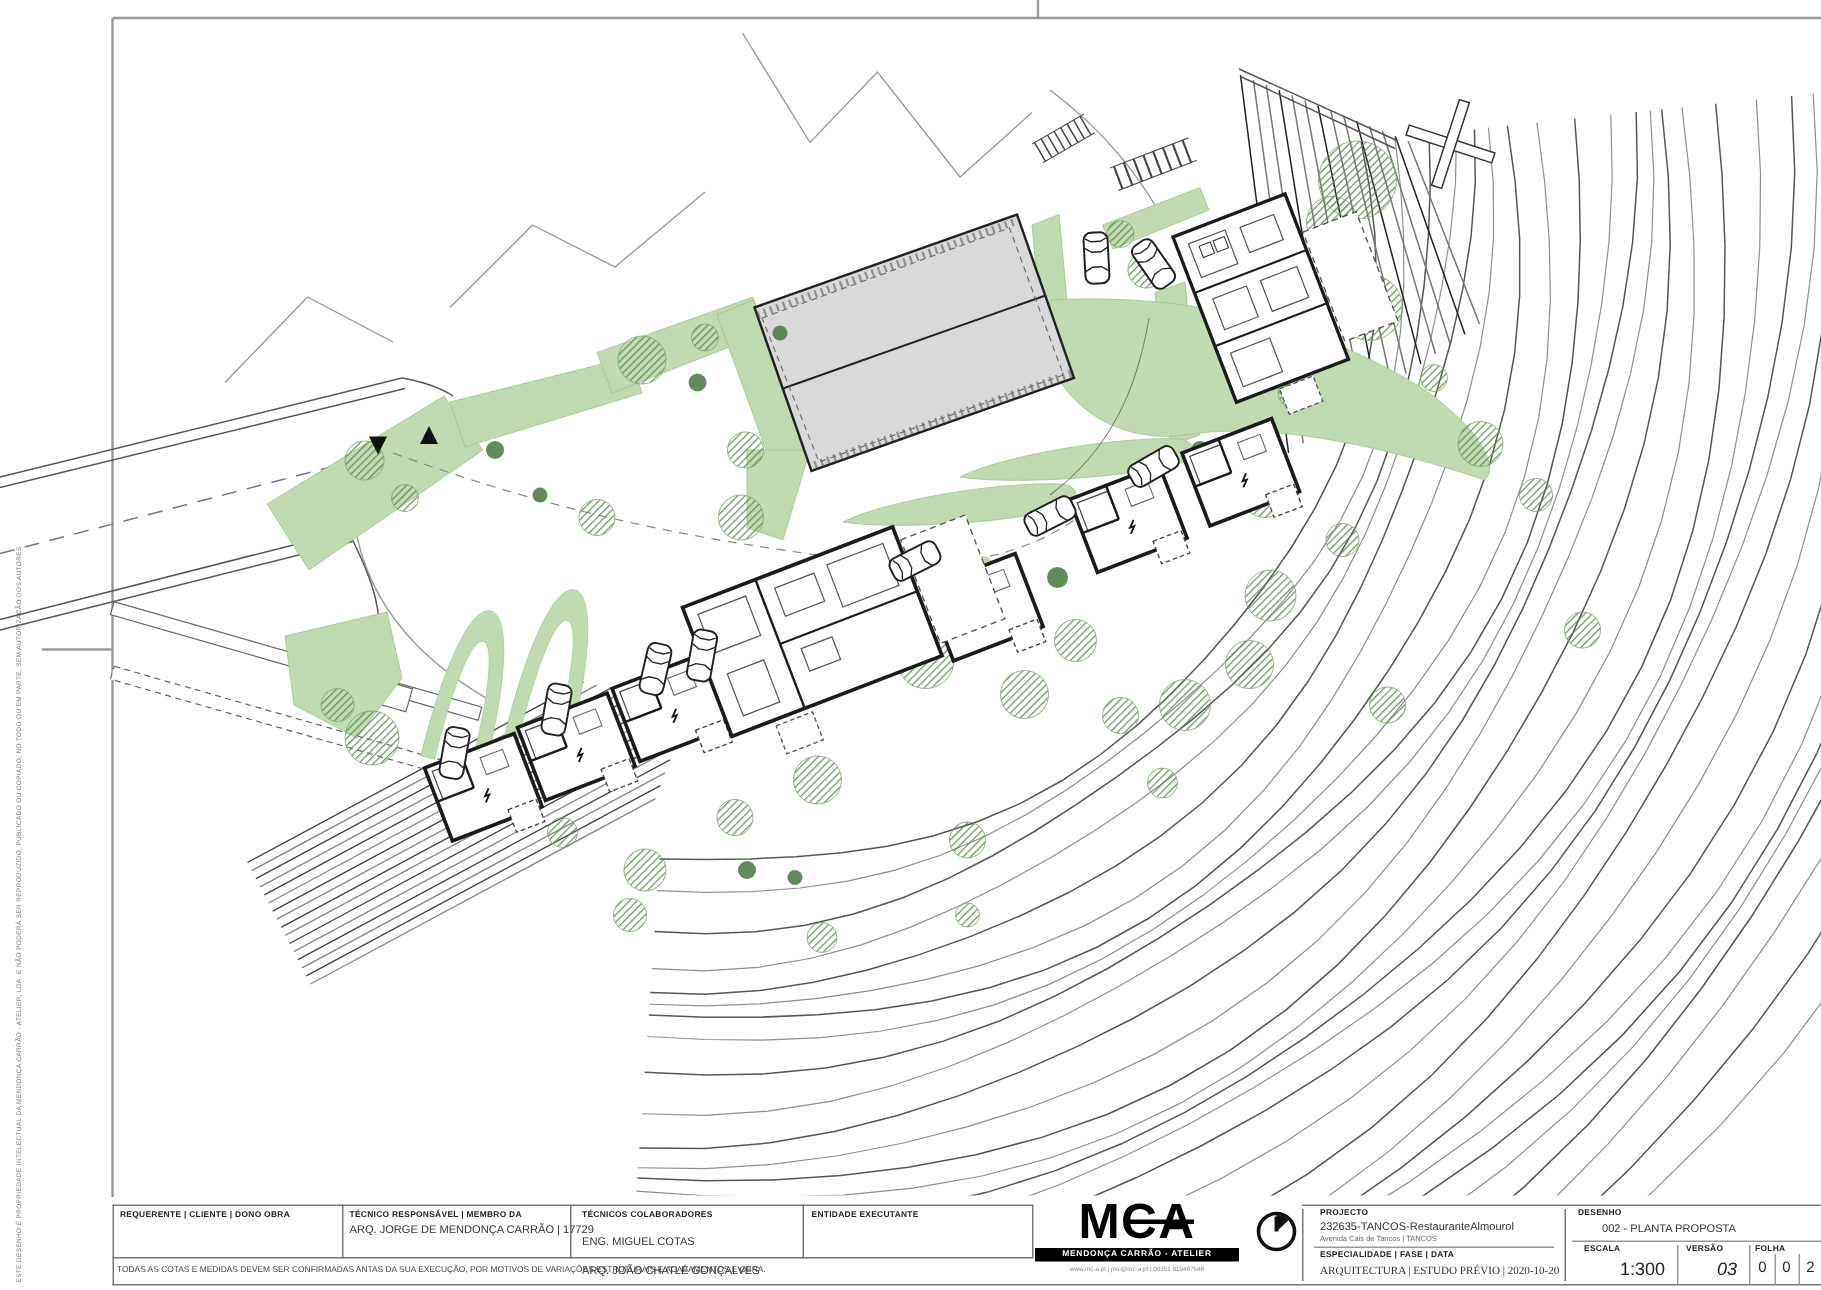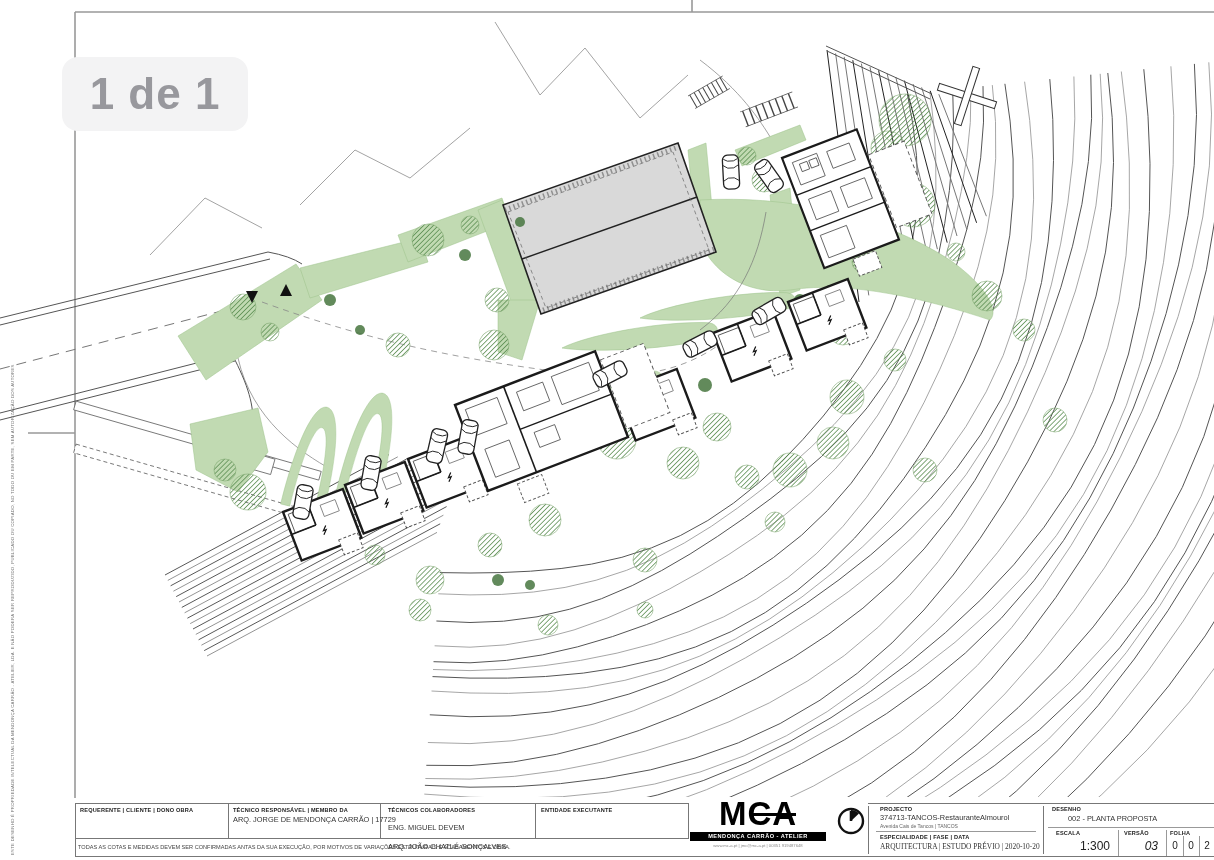--- a/index.html
+++ b/index.html
@@ -333,23 +333,20 @@
         <rect x="-30" y="-3.5" width="60" height="7"></rect>
         <rect x="-3.5" y="-30" width="7" height="60"></rect>
       </g>
       <polygon points="246,291 258,291 252,303" fill="#111"></polygon>
       <polygon points="280,296 292,296 286,284" fill="#111"></polygon>
     </g>
   </svg>
 
   <div class="side-note">ESTE DESENHO É PROPRIEDADE INTELECTUAL DA MENDONÇA CARRÃO - ATELIER, LDA. E NÃO PODERÁ SER REPRODUZIDO, PUBLICADO OU COPIADO, NO TODO OU EM PARTE, SEM AUTORIZAÇÃO DOS AUTORES</div>
 
-  <div class="badge">
-    <span>1 de 1</span>
-  </div>
 
   <div class="tb">
 
     <div class="ln" style="left:75px;top:5px;width:613px;height:1px;"></div>
     <div class="ln" style="left:868px;top:5px;width:346px;height:1px;"></div>
     <div class="ln" style="left:75px;top:40px;width:613px;height:1px;"></div>
     <div class="ln" style="left:75px;top:58px;width:1139px;height:1px;"></div>
     <div class="ln" style="left:75px;top:5px;width:1px;height:54px;"></div>
     <div class="ln" style="left:228px;top:5px;width:1px;height:36px;"></div>
     <div class="ln" style="left:380px;top:5px;width:1px;height:36px;"></div>
@@ -364,39 +361,39 @@
     <div class="lnD" style="left:1183px;top:38px;width:1px;height:20px;"></div>
     <div class="lnD" style="left:1199px;top:38px;width:1px;height:20px;"></div>
 
     <div class="tb-label" style="left:80px;top:9px;">REQUERENTE | CLIENTE | DONO OBRA</div>
 
     <div class="tb-label" style="left:233px;top:9px;">TÉCNICO RESPONSÁVEL | MEMBRO DA</div>
     <div class="tb-value" style="left:233px;top:17px;">ARQ. JORGE DE MENDONÇA CARRÃO | 17729</div>
 
     <div class="tb-label" style="left:388px;top:9px;">TÉCNICOS COLABORADORES</div>
     <div class="tb-value" style="left:388px;top:16px;margin-top:28px;">ARQ. JOÃO CHATLÉ GONÇALVES</div>
-    <div class="tb-value" style="left:388px;top:25px;">ENG. MIGUEL DEVEM</div>
+    <div class="tb-value" style="left:388px;top:25px;">ENG. MIGUEL COTAS</div>
 
     <div class="tb-label" style="left:541px;top:9px;">ENTIDADE EXECUTANTE</div>
 
     <div class="logo">
       <div class="mca">MCA</div>
       <div class="mca-bar"></div>
       <div class="black-bar">MENDONÇA CARRÃO - ATELIER</div>
       <div class="contacts">www.mc-a.pt   |   jmc@mc-a.pt   |   00351 919487648</div>
     </div>
 
     <svg width="30" height="30" style="position:absolute;left:836px;top:8px;">
       <circle cx="15" cy="15" r="12" fill="#fff" stroke="#111" stroke-width="2.4"></circle>
       <path d="M15,15 L15,4 A11,11 0 0 1 23,7.5 Z" fill="#111"></path>
       <line x1="15" y1="15" x2="15" y2="5" stroke="#111" stroke-width="2.6"></line>
     </svg>
 
     <div class="tb-label" style="left:880px;top:8px;">PROJECTO</div>
-    <div class="tb-value" style="left:880px;top:15px;">374713-TANCOS-RestauranteAlmourol</div>
+    <div class="tb-value" style="left:880px;top:15px;">232635-TANCOS-RestauranteAlmourol</div>
     <div class="tb-small" style="left:880px;top:25px;">Avenida Cais de Tancos | TANCOS</div>
     <div class="tb-label" style="left:880px;top:36px;">ESPECIALIDADE | FASE | DATA</div>
     <div class="tb-value" style="left:880px;top:44px;font-family:Liberation Serif, serif;">ARQUITECTURA | ESTUDO PRÉVIO | 2020-10-20</div>
 
     <div class="tb-label" style="left:1052px;top:8px;">DESENHO</div>
     <div class="tb-value" style="left:1068px;top:16px;">002 - PLANTA PROPOSTA</div>
     <div class="tb-label" style="left:1056px;top:32px;">ESCALA</div>
     <div class="tb-big" style="left:1056px;top:41px;width:54px;">1:300</div>
     <div class="tb-label" style="left:1124px;top:32px;">VERSÃO</div>
     <div class="tb-big" style="left:1124px;top:41px;width:34px;font-style:italic;">03</div>

